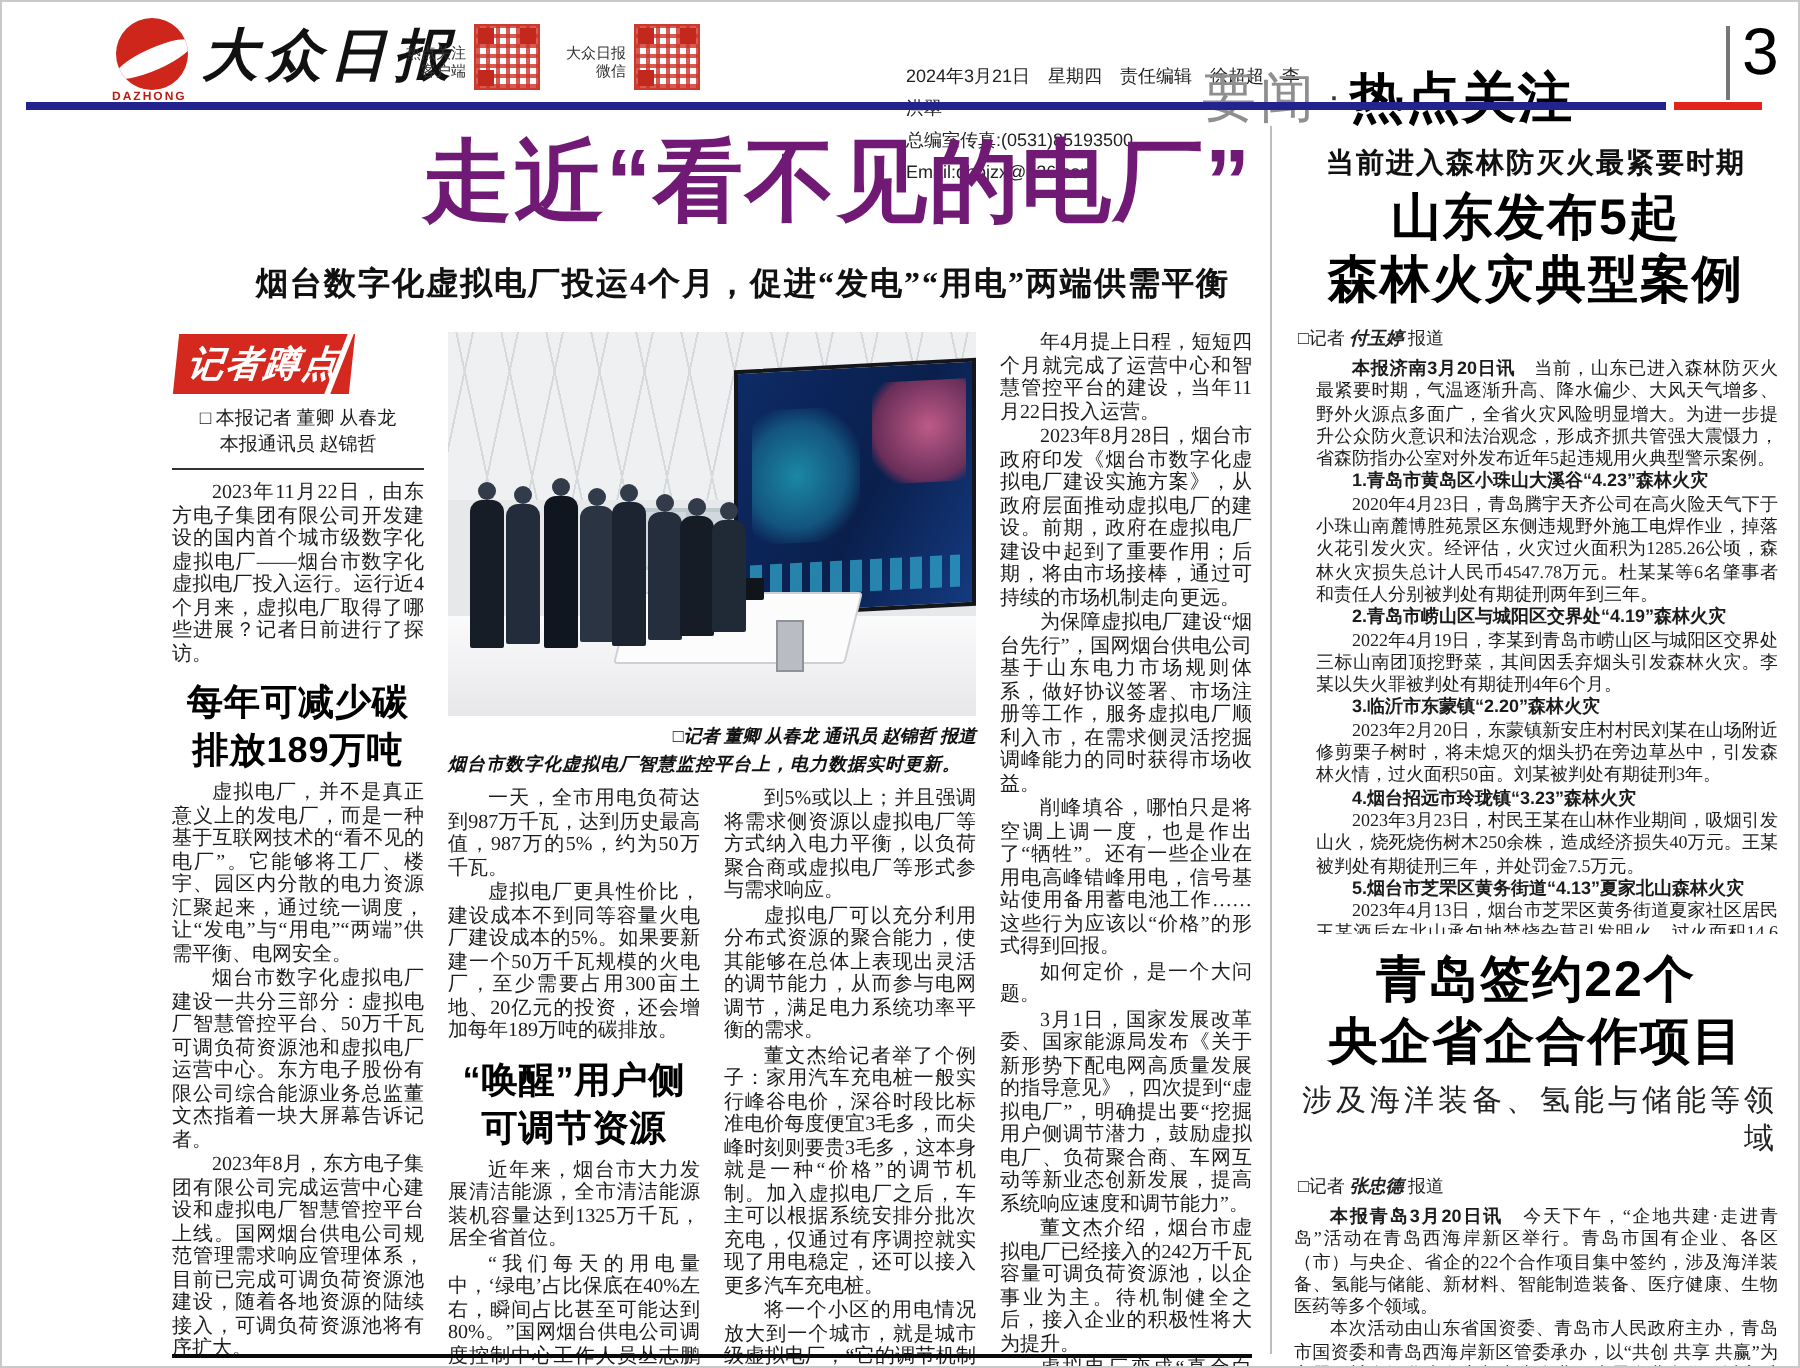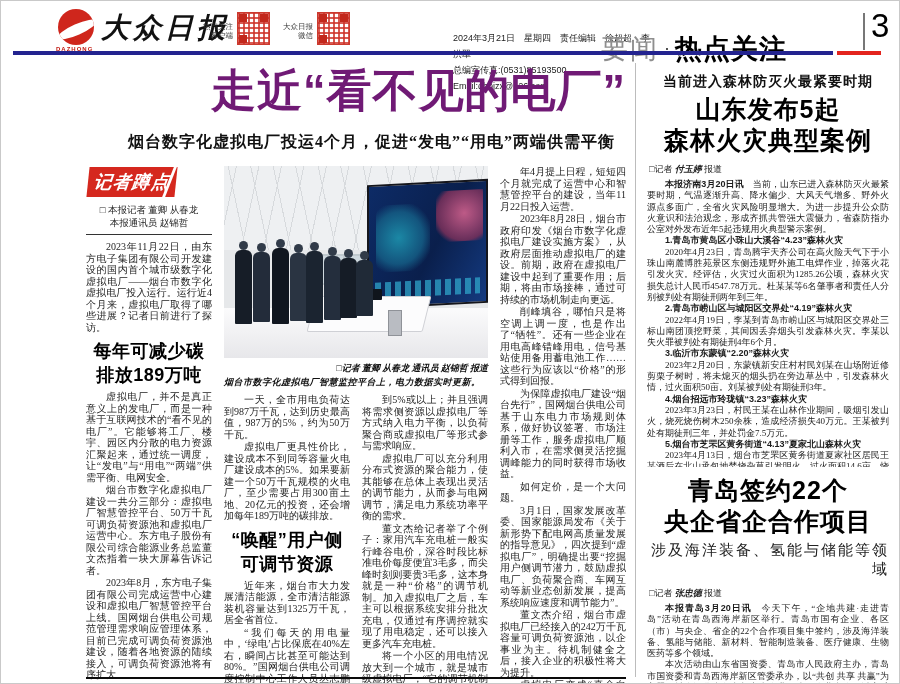--- a/index.html
+++ b/index.html
@@ -100,21 +100,21 @@
   .sb-kicker{font-size:14px;text-align:center;letter-spacing:1px;margin:8px 0 3px;color:#111;
              font-weight:600;}
   .sb-h1{font-size:25px;font-weight:900;text-align:center;line-height:30px;margin:1px 0;color:#000;
              font-family:"Liberation Sans",sans-serif;letter-spacing:1px;}
   .sb-byline{font-size:9px;margin:8px 0 3px 2px;color:#222;}
   .sb-byline .nm{font-style:italic;font-weight:bold;}
   .sb-body{font-size:9px;line-height:11.3px;text-align:justify;overflow:hidden;}
   .sb-body p{margin:0;text-indent:2em;}
   .case-title{font-weight:bold;font-family:"Liberation Sans",sans-serif;}
   .lead-prefix{font-weight:bold;font-family:"Liberation Sans",sans-serif;}
-  .sb-a-body{height:288px;}
+  .sb-a-body{height:288px;margin-left:11px;}
   .sb-b{margin-top:8px;}
   .sb-subhead{font-size:15px;text-align:right;letter-spacing:2px;margin:5px 0 0;color:#222;}
   .sb-b-body{height:94px;}
 </style>
 </head>
 <body>
 
 <div class="page">
 
   <div class="logo-circle"></div>
@@ -205,22 +205,22 @@
             <p class="bp">董文杰给记者举了个例子：家用汽车充电桩一般实行峰谷电价，深谷时段比标准电价每度便宜3毛多，而尖峰时刻则要贵3毛多，这本身就是一种“价格”的调节机制。加入虚拟电厂之后，车主可以根据系统安排分批次充电，仅通过有序调控就实现了用电稳定，还可以接入更多汽车充电桩。</p>
             <p class="bp">将一个小区的用电情况放大到一个城市，就是城市级虚拟电厂，“它的调节机制要比一个小区复杂得多，但原理相通。”董文杰说，通过虚拟电厂，可以把用户侧海量的沉睡可调节资源“唤醒”。</p>
 
           </div>
         </div>
       </div>
 
       <div class="col">
         <p class="bp">年4月提上日程，短短四个月就完成了运营中心和智慧管控平台的建设，当年11月22日投入运营。</p>
         <p class="bp">2023年8月28日，烟台市政府印发《烟台市数字化虚拟电厂建设实施方案》，从政府层面推动虚拟电厂的建设。前期，政府在虚拟电厂建设中起到了重要作用；后期，将由市场接棒，通过可持续的市场机制走向更远。</p>
+        <p class="bp">为保障虚拟电厂建设“烟台先行”，国网烟台供电公司基于山东电力市场规则体系，做好协议签署、市场注册等工作，服务虚拟电厂顺利入市，在需求侧灵活挖掘调峰能力的同时获得市场收益。</p>
         <p class="bp">削峰填谷，哪怕只是将空调上调一度，也是作出了“牺牲”。还有一些企业在用电高峰错峰用电，信号基站使用备用蓄电池工作……这些行为应该以“价格”的形式得到回报。</p>
-        <p class="bp">为保障虚拟电厂建设“烟台先行”，国网烟台供电公司基于山东电力市场规则体系，做好协议签署、市场注册等工作，服务虚拟电厂顺利入市，在需求侧灵活挖掘调峰能力的同时获得市场收益。</p>
         <p class="bp">如何定价，是一个大问题。</p>
         <p class="bp">3月1日，国家发展改革委、国家能源局发布《关于新形势下配电网高质量发展的指导意见》，四次提到“虚拟电厂”，明确提出要“挖掘用户侧调节潜力，鼓励虚拟电厂、负荷聚合商、车网互动等新业态创新发展，提高系统响应速度和调节能力”。</p>
         <p class="bp">董文杰介绍，烟台市虚拟电厂已经接入的242万千瓦容量可调负荷资源池，以企事业为主。待机制健全之后，接入企业的积极性将大为提升。</p>
         <p class="bp">虚拟电厂变成“真金白银”在国内已有成功先例。东方电子集团打造的南方电网负荷聚合虚拟电厂，2022年累计参与广东省电力交易中心191万度电，平均出清价格每度电近3元。</p>
 
       </div>
     </div>
   </div>
 
   <div class="main-bottom-rule"></div>

